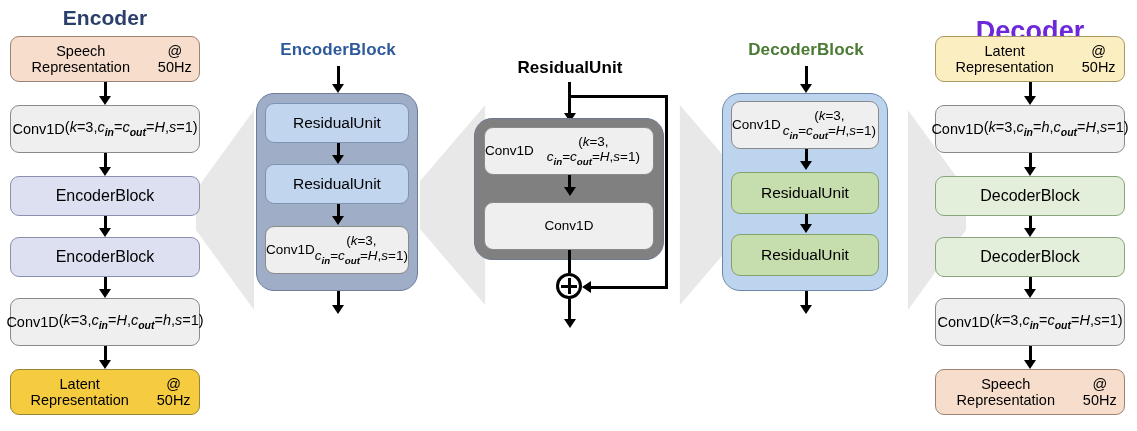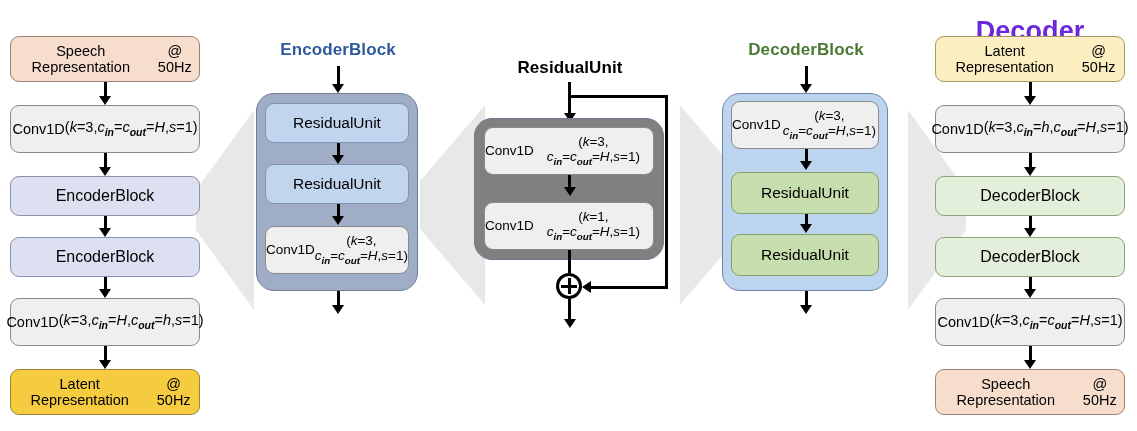--- a/index.html
+++ b/index.html
@@ -68,20 +68,21 @@
 
   <div class="wedge" style="left:196px;top:110px;width:100px;height:200px;
               clip-path:polygon(0% 40%,58% 0%,58% 100%,0% 60%);"></div>
   <div class="wedge" style="left:420px;top:105px;width:105px;height:200px;
               clip-path:polygon(0% 38%,62% 0%,62% 100%,0% 62%);"></div>
   <div class="wedge" style="left:640px;top:105px;width:105px;height:200px;
               clip-path:polygon(100% 38%,38% 0%,38% 100%,100% 62%);"></div>
   <div class="wedge" style="left:866px;top:110px;width:100px;height:200px;
               clip-path:polygon(100% 40%,42% 0%,42% 100%,100% 60%);"></div>
 
+  <div class="title" style="left:10px;top:6px;width:190px;font-size:21px;color:#2b3f6b;">Encoder</div>
 
   <div class="node peach" style="left:10px;top:36px;width:190px;height:46px;font-size:14.5px;">
     <span class="l1">Speech Representation</span>
     <span class="l2">@ 50Hz</span>
   </div>
   <div class="vline" style="left:103.5px;top:82px;height:18px;"></div>
   <div class="arrowHead" style="left:99px;top:96px;"></div>
 
   <div class="node conv" style="left:10px;top:105px;width:190px;height:48px;font-size:14.5px;">
     <span class="l1">Conv1D</span>
@@ -153,21 +154,20 @@
 
   <div class="node conv" style="left:484px;top:127px;width:170px;height:48px;font-size:13.5px;">
     <span class="l1">Conv1D</span>
     <span class="l2 math">(<i class="m">k</i>=3, <i class="m">c</i><sub>in</sub>=<i class="m">c</i><sub>out</sub>=<i class="m">H</i>,<i class="m">s</i>=1)</span>
   </div>
   <div class="vline" style="left:568px;top:175px;height:16px;"></div>
   <div class="arrowHead" style="left:563.5px;top:187px;"></div>
 
   <div class="node conv" style="left:484px;top:202px;width:170px;height:48px;font-size:13.5px;">
     <span class="l1">Conv1D</span>
-    <span class="l2 math">(<i class="m">k</i>=1, <i class="m">c</i><sub>in</sub>=<i class="m">c</i><sub>out</sub>=<i class="m">H</i>,<i class="m">s</i>=1)</span>
   </div>
   <div class="vline" style="left:568px;top:250px;height:23px;"></div>
 
   <div class="plus" style="left:556px;top:273px;"></div>
 
   <div class="vline" style="left:568px;top:299px;height:24px;"></div>
   <div class="arrowHead" style="left:563.5px;top:319px;"></div>
 
   <div class="title" style="left:718px;top:40px;width:176px;font-size:17px;color:#4a7a33;">DecoderBlock</div>
 

